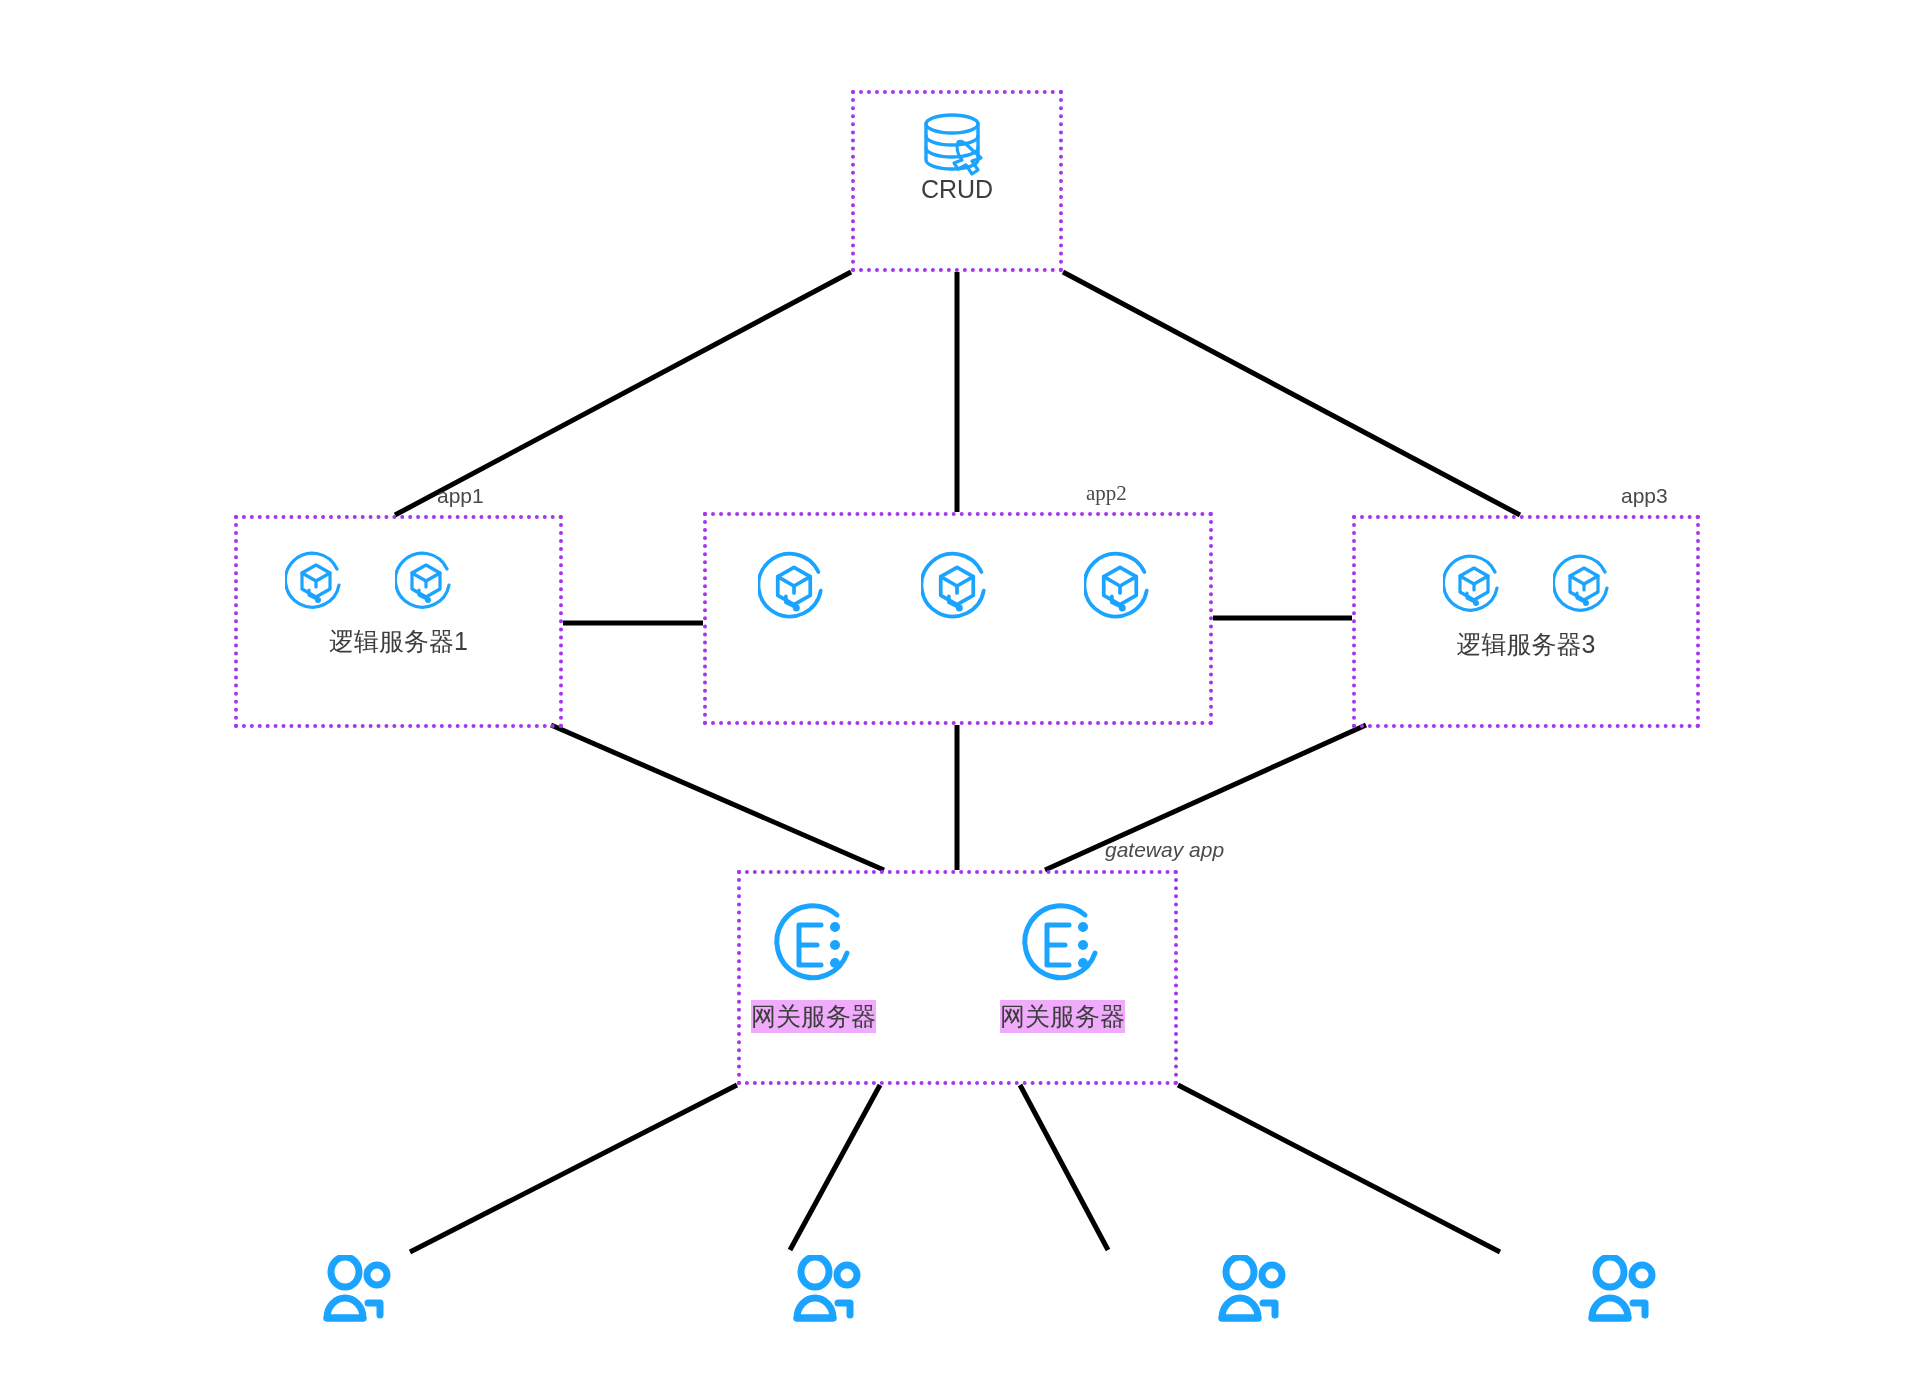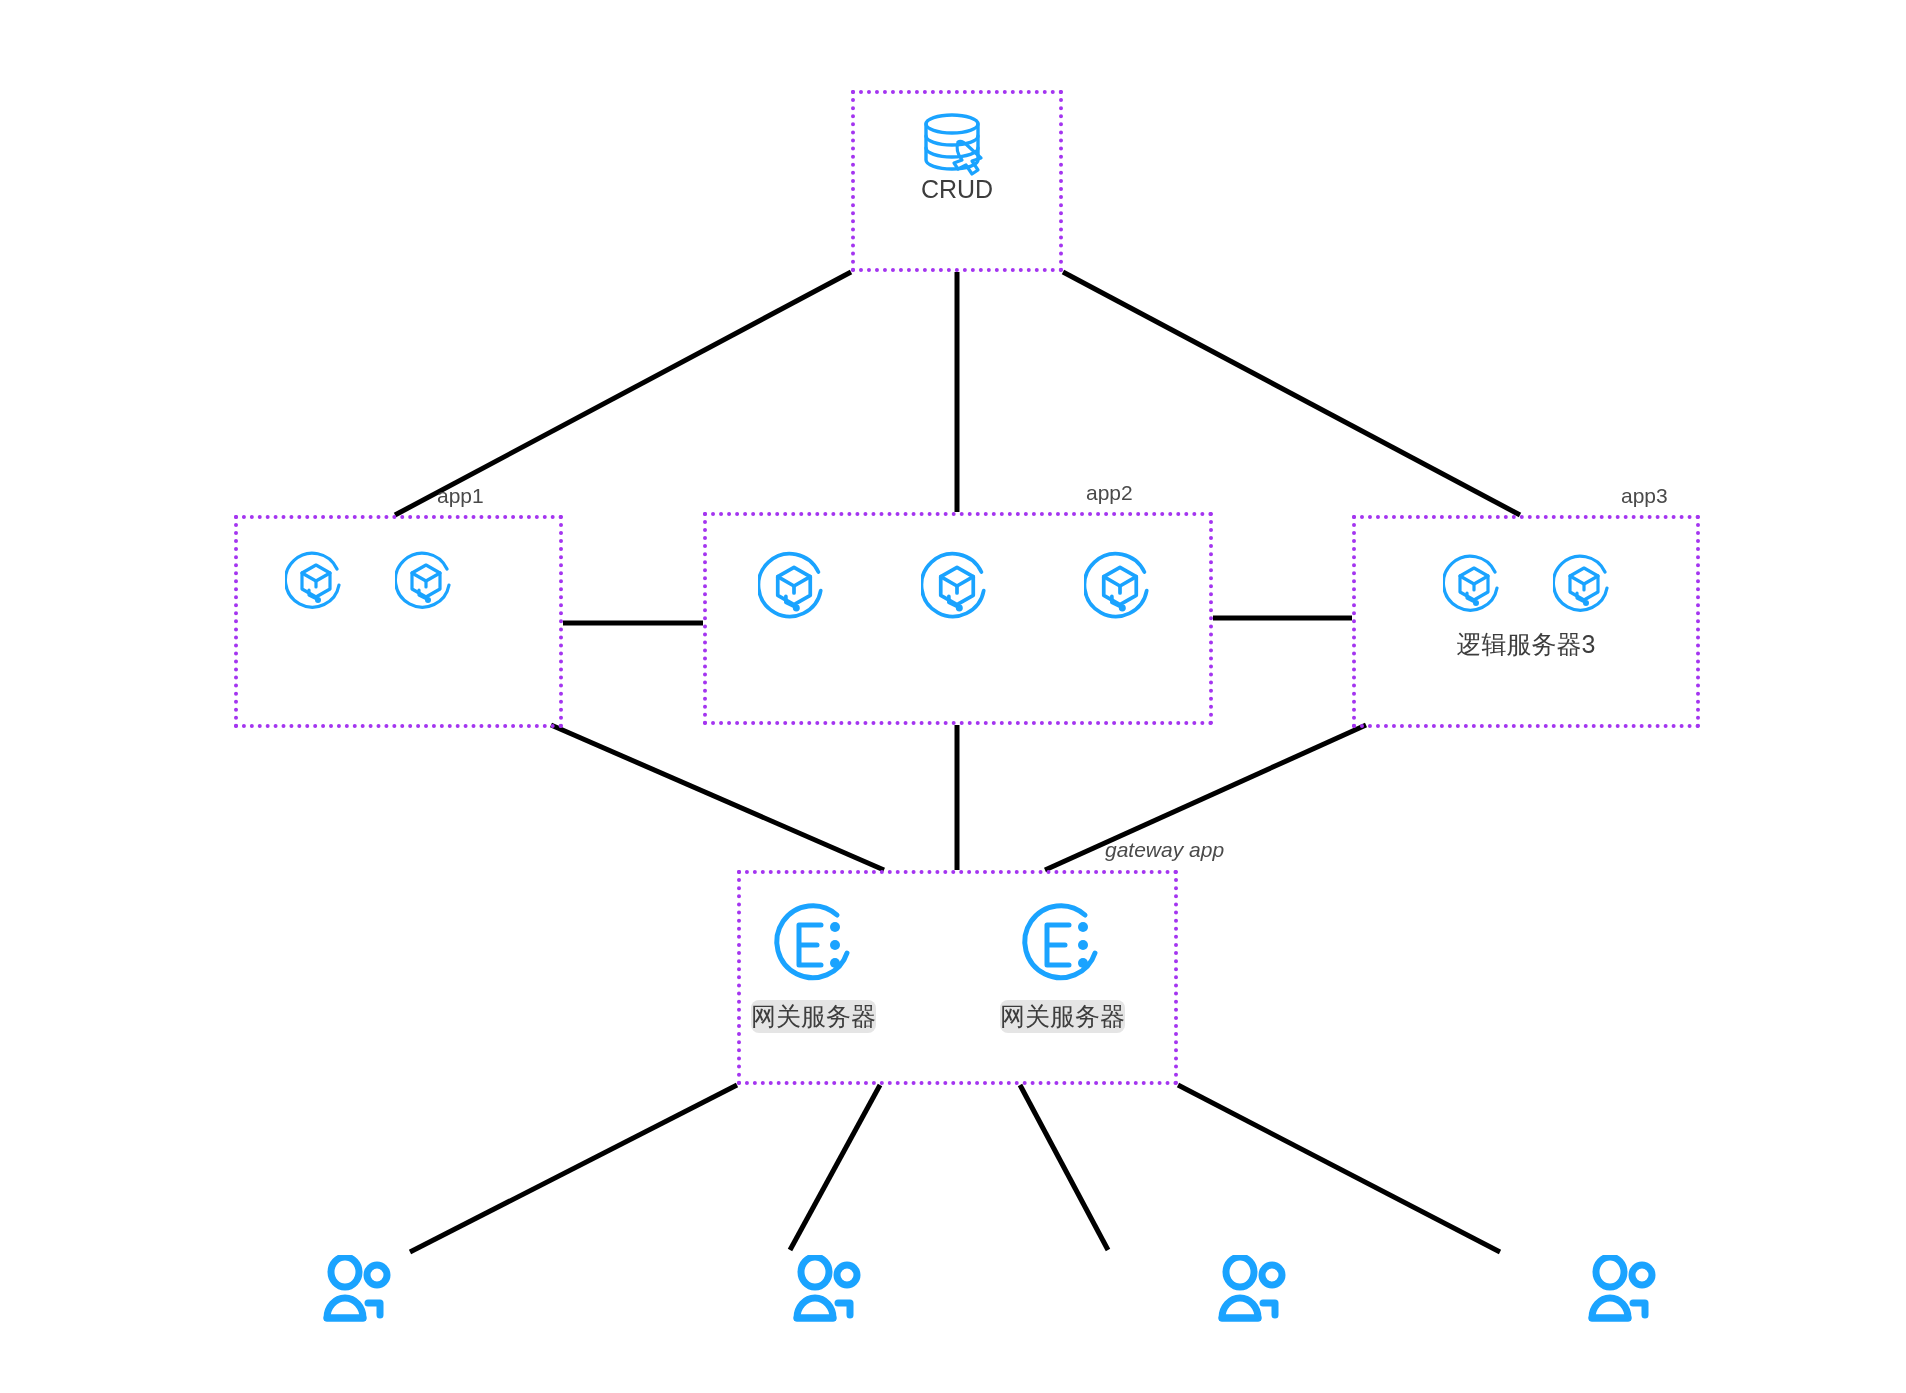--- a/index.html
+++ b/index.html
@@ -5,21 +5,21 @@
   html,body{margin:0;padding:0;background:#ffffff;}
   body{width:1906px;height:1393px;overflow:hidden;
        font-family:"Liberation Sans","DejaVu Sans",sans-serif;}
   #stage{position:relative;width:1754px;height:1393px;background:#fff;}
   #wires{position:absolute;left:0;top:0;width:1906px;height:1393px;}
   .group{position:absolute;box-sizing:border-box;
          border:4px dotted #a435f0;background:transparent;}
   .grp-label{position:absolute;font-size:21px;color:#4a4a4a;white-space:nowrap;}
   .node{position:absolute;}
   .node-label{position:absolute;font-size:25px;color:#3d3d3d;white-space:nowrap;}
-  .node-label.hl{background:#e5e5e5;border-radius:8px;}
+  .node-label.hl{background:#f0abfc;}
   .icon-svg{display:block;}
   .users{position:absolute;}
 </style>
 </head>
 <body>
 
 <div id="stage">
 
   <svg id="wires" viewBox="0 0 1906 1393" xmlns="http://www.w3.org/2000/svg">
     <g stroke="#000000" stroke-width="5" fill="none" stroke-linecap="butt">
@@ -71,23 +71,24 @@
       <g fill="none" stroke="#1aa3ff" stroke-width="3.2" stroke-linecap="round" stroke-linejoin="round">
         <path d="M52 19 a27 27 0 1 0 2 16"></path>
         <path d="M31 15 l14 8 v16 l-14 8 -14 -8 V23z"></path>
         <path d="M17 23 l14 8 14 -8"></path>
         <path d="M31 31 v6"></path>
         <path d="M24 40 v5 l8 4"></path>
         <circle cx="33" cy="50" r="3" fill="#1aa3ff" stroke="none"></circle>
       </g>
     </svg>
   </div>
+  <div class="node-label" style="left:234px;top:625px;width:329px;text-align:center;">逻辑服务器1</div>
 
   <div class="group" style="left:703px;top:512px;width:510px;height:213px;"></div>
-  <div class="grp-label" style="left:1086px;top:481px;">app2</div>
+  <div class="grp-label" style="left:1086px;top:481px;font-family:Liberation Serif, serif;">app2</div>
   <div class="node" style="left:758px;top:550px;">
     <svg class="icon-svg" width="72" height="72" viewBox="0 0 62 62">
       <g fill="none" stroke="#1aa3ff" stroke-width="3.2" stroke-linecap="round" stroke-linejoin="round">
         <path d="M52 19 a27 27 0 1 0 2 16"></path>
         <path d="M31 15 l14 8 v16 l-14 8 -14 -8 V23z"></path>
         <path d="M17 23 l14 8 14 -8"></path>
         <path d="M31 31 v6"></path>
         <path d="M24 40 v5 l8 4"></path>
         <circle cx="33" cy="50" r="3" fill="#1aa3ff" stroke="none"></circle>
       </g>

